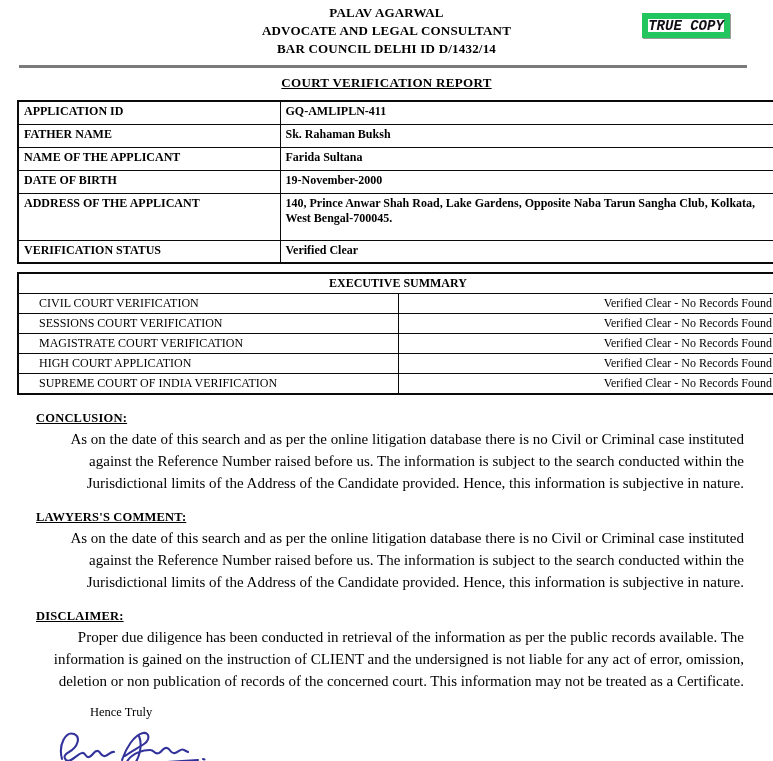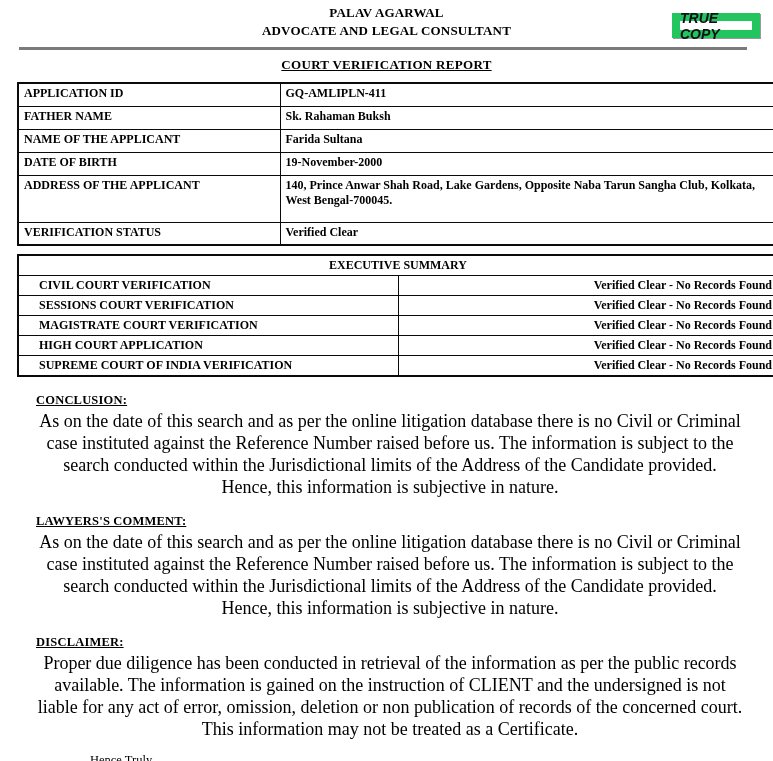--- a/index.html
+++ b/index.html
@@ -5,62 +5,63 @@
   * { margin:0; padding:0; box-sizing:border-box; }
   html,body { background:#fff; }
   body {
     width:773px; height:761px; position:relative; overflow:hidden;
     font-family:"Liberation Serif", serif; color:#000;
   }
   
   .letterhead { text-align:center; padding-top:4px; }
   .letterhead .lh-line { font-weight:bold; font-size:13px; line-height:18px; letter-spacing:0.2px; }
   .stamp {
-    position:absolute; top:13px; left:672px; width:88px; height:25px;
-    border:8px solid #22c55e; box-shadow:1px 1px 0 #9a9a9a;
+    position:absolute; top:13px; left:642px; width:88px; height:25px;
+    border:6px solid #22c55e; box-shadow:1px 1px 0 #9a9a9a;
     display:flex; align-items:center; justify-content:center;
-    font-family:Liberation Sans, sans-serif; font-style:italic; font-weight:bold;
+    font-family:Liberation Mono, monospace; font-style:italic; font-weight:bold;
     font-size:14px; color:#101018; background:#fff;
   }
   .rule { height:3px; background:#7b7b7b; width:728px; margin:7px 0 0 19px; }
   .doc-title {
     text-align:center; margin-top:7px; font-weight:bold; font-size:13px;
     letter-spacing:0.3px;
   }
   .doc-title span { text-decoration:underline; }
   
   table { border-collapse:collapse; table-layout:fixed; margin-left:17px; width:762px; }
   table, td, th { border:1.5px solid #0a0a0a; }
   table { border-width:2px; }
   td, th { padding:2px 5px; font-size:12px; overflow:hidden; }
   .applicant-table { margin-top:9px; }
   .applicant-table td { font-weight:bold; vertical-align:top; }
   .applicant-table .col-label { width:262px; }
   .applicant-table tr td { height:23px; }
   .applicant-table tr.tall td { height:47px; }
   .summary-table { margin-top:8px; }
   .summary-table th { height:20px; text-align:center; font-size:12px; font-weight:bold; }
-  .summary-table td { height:19px; font-weight:bold;padding-left:20px; }
+  .summary-table td { height:19px; font-weight:normal;padding-left:20px; }
   .summary-table .col-label { width:262px; }
   .summary-table .cell-value { text-align:right; }
   
   .sections { margin-left:36px; width:708px; }
   .section { margin-top:16px; }
   .section-heading { font-weight:bold; font-size:12.5px; text-decoration:underline; letter-spacing:0.2px; }
-  .section-body { font-size:18px; line-height:22px; margin-top:2px; text-align:center; }
+  .section-body { font-size:15px; line-height:22px; margin-top:2px; text-align:right; }
   
   .closing { margin:13px 0 0 90px; font-size:12.5px; }
   .signature { margin:3px 0 0 50px; display:block; }
 </style>
 </head>
 <body>
 
 <div class="letterhead">
   <div class="lh-line">PALAV AGARWAL</div>
   <div class="lh-line">ADVOCATE AND LEGAL CONSULTANT</div>
+  <div class="lh-line">BAR COUNCIL DELHI ID D/1432/14</div>
 </div>
 
 <div class="stamp">TRUE COPY</div>
 
 <div class="rule" style="background: rgb(123, 123, 123);"></div>
 
 <div class="doc-title">
   <span>COURT VERIFICATION REPORT</span>
 </div>
 

